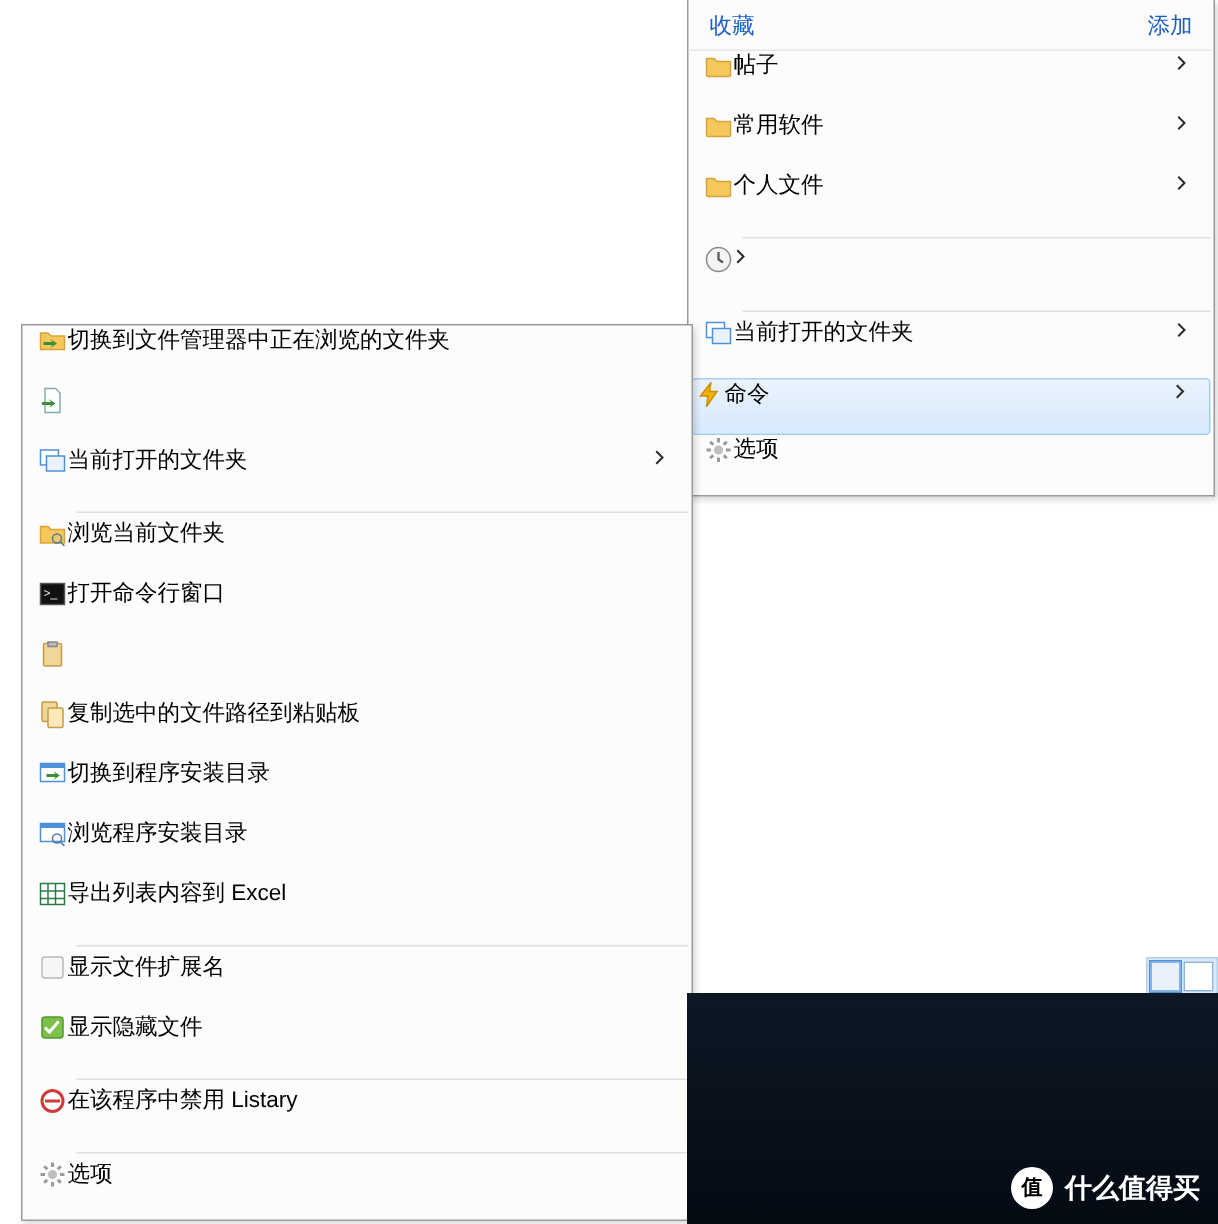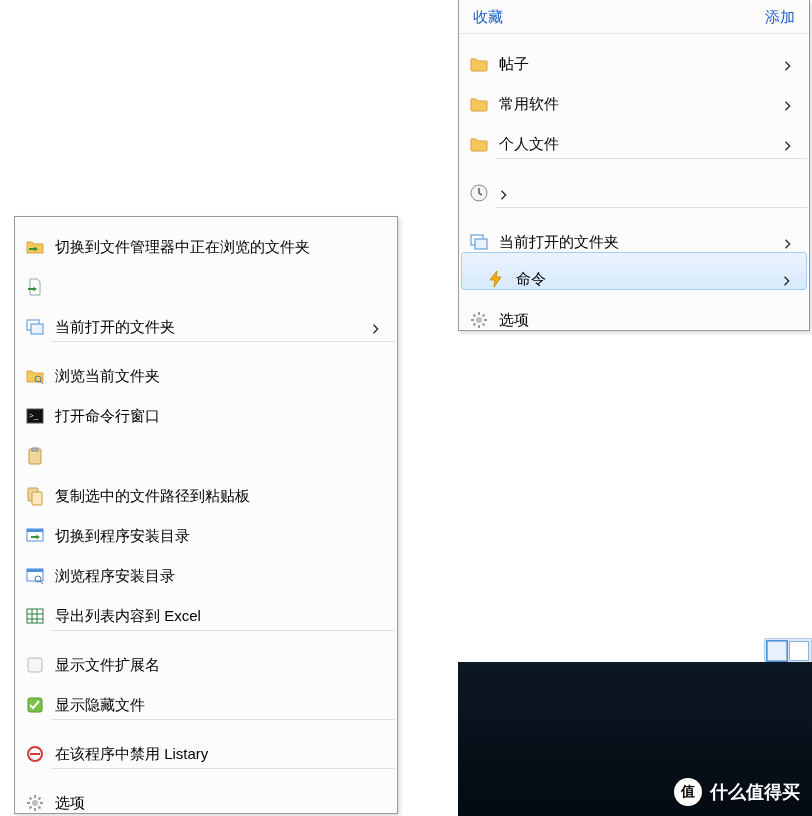--- a/index.html
+++ b/index.html
@@ -11,46 +11,45 @@
   position: relative;
   overflow: hidden;
   color: #000;
 }
 .menu {
   position: absolute;
   background: #fcfcfc;
   border: 1px solid #9a9a9a;
   box-shadow: 2px 2px 4px rgba(0,0,0,0.15);
 }
-.menu-left { left: 14px; top: 216px; width: 384px; }
+.menu-left { left: 14px; top: 216px; width: 448px; }
 .menu-right { left: 458px; top: 0; width: 352px; border-top: none; }
 .header {
   display: flex; justify-content: space-between;
   padding: 8px 14px 6px 14px;
   border-bottom: 1px solid #e5e5e5;
   color: #1a5dc8;
   font-size: 15px;
 }
 .header .hlabel { cursor: default; }
 .item {
-  display: flex; align-items: flex-end;
+  display: flex; align-items: flex-start;
   height: 40px;
   padding: 0 12px 0 10px;
-  gap: 10px;
   cursor: default;
 }
 .item .icon { width: 20px; height: 20px; flex: 0 0 20px; display:flex; align-items:center; justify-content:center; }
 .item .label { flex: 1; white-space: nowrap; }
 .item .chevron { flex: 0 0 14px; color: #2a2a2a; }
 .item.highlight {
   background: linear-gradient(#eaf3fd, #d7e9fc);
   border: 1px solid #a6cdf5;
   border-radius: 3px;
   margin: 0 2px;
-  padding: 0 10px 0 24px;
+  padding: 0 10px 0 1px;
   height: 38px;
 }
 .sep { height: 0; border-top: 1px solid #e0e0e0; margin: 4px 2px 4px 36px; }
 .icon svg { width: 20px; height: 20px; display: block; }
 
 
 .taskbar {
   position: absolute; left: 458px; right: 0; top: 662px; bottom: 0;
   background: linear-gradient(#0d1825, #040a12);
 }

